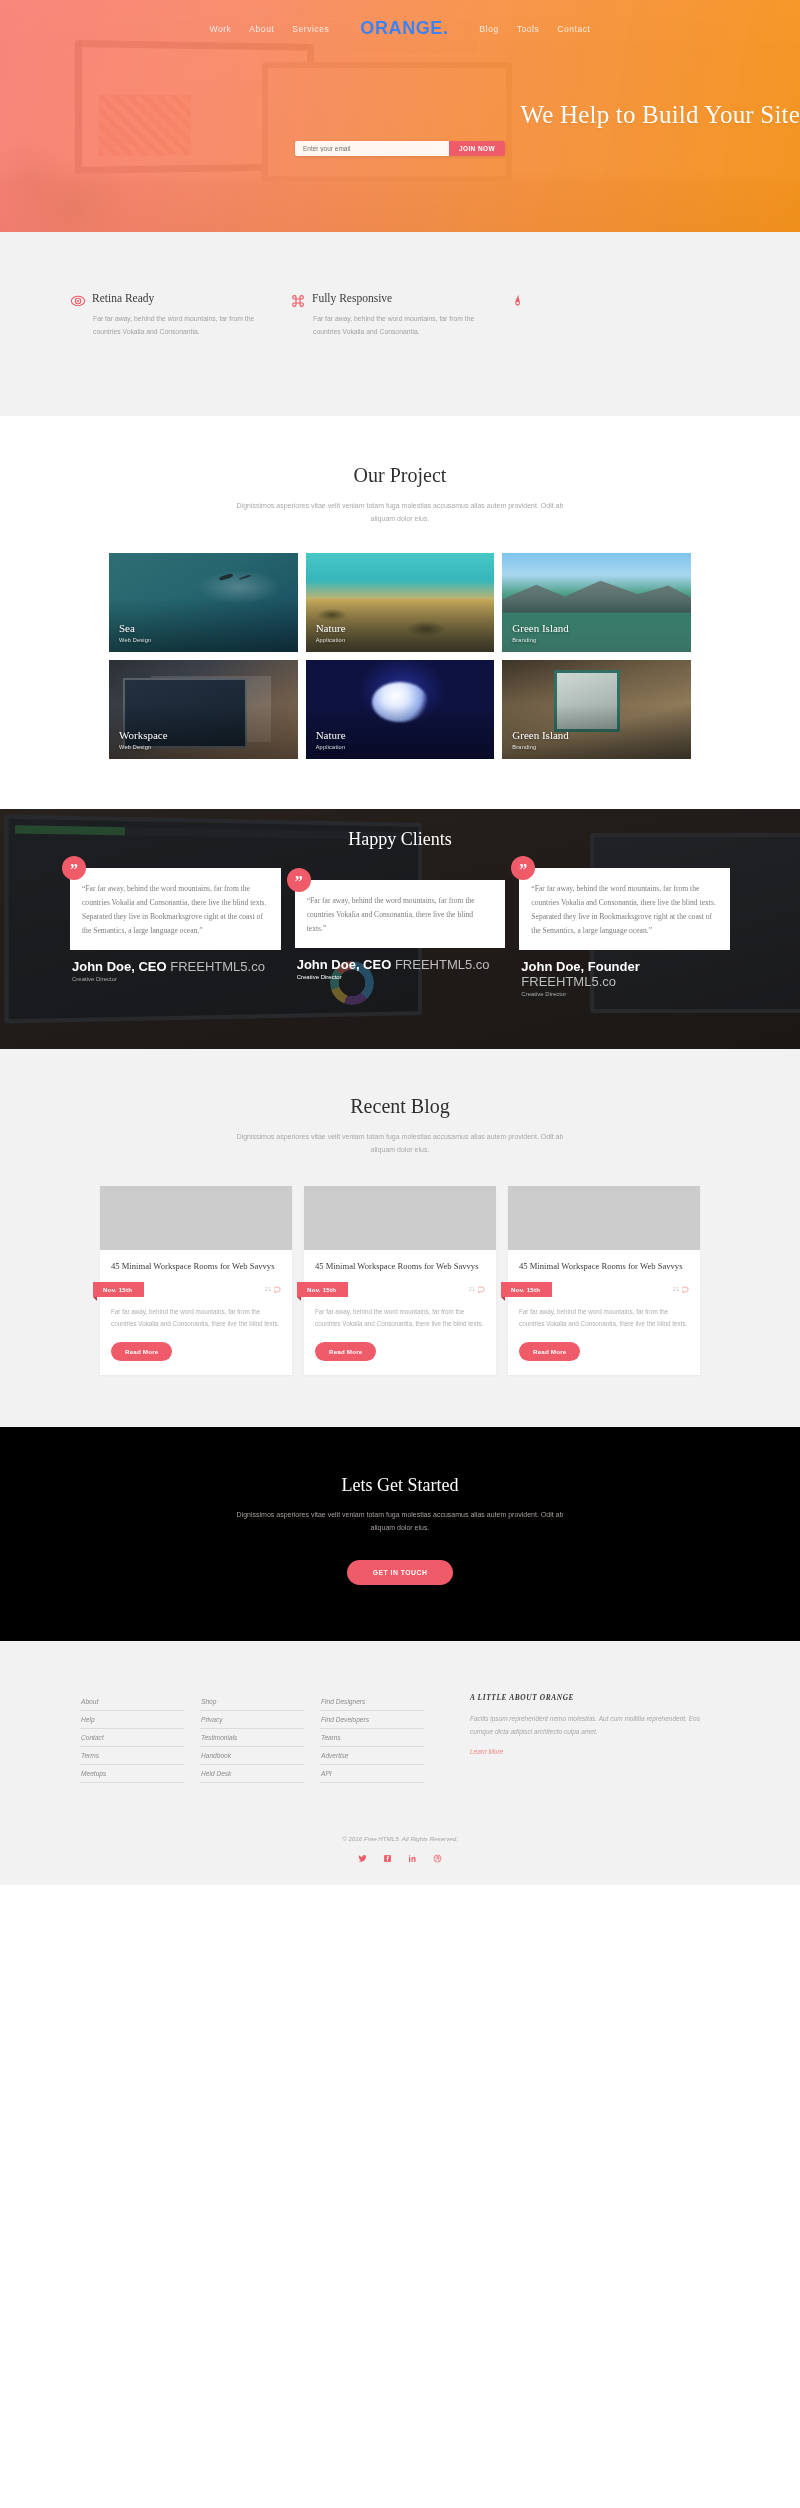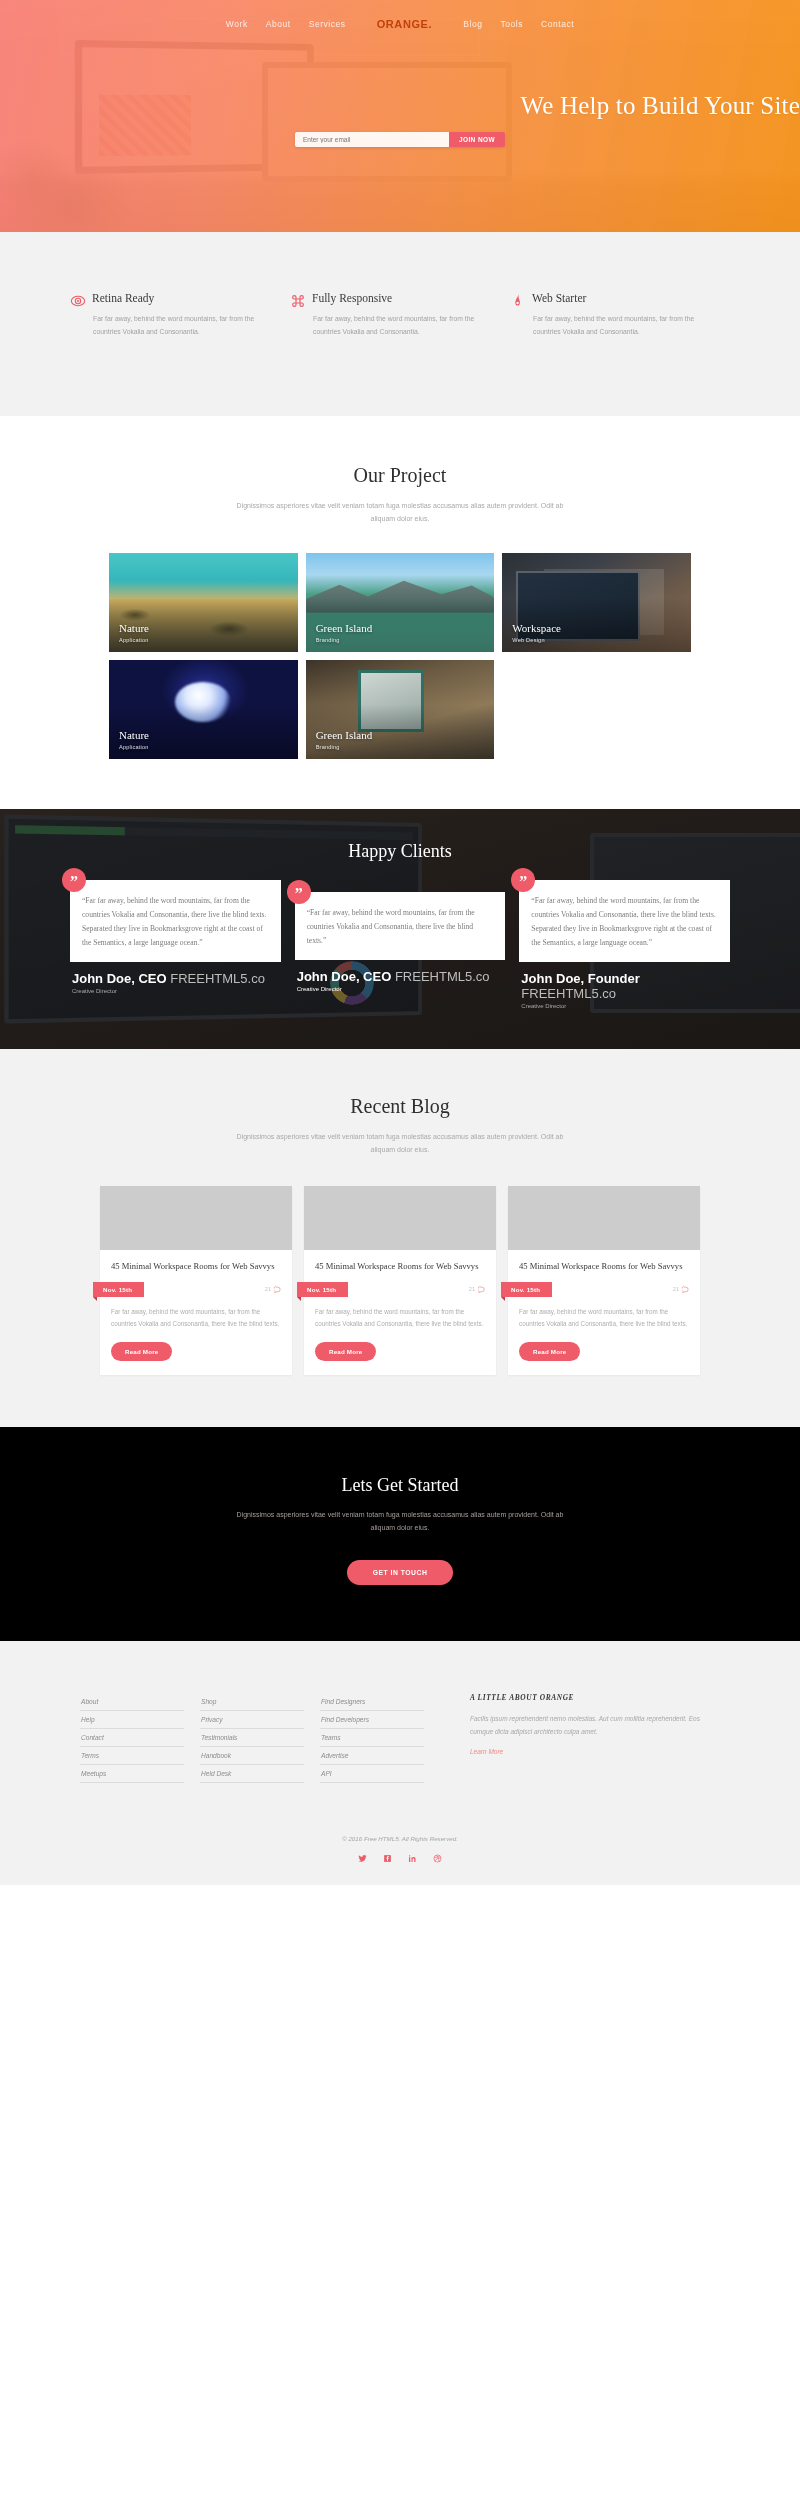--- a/index.html
+++ b/index.html
@@ -73,21 +73,21 @@
   }
   .nav a{
     color:rgba(255,255,255,.82);
     text-decoration:none;
     font-size:8.5px;
     letter-spacing:.55px;
     padding:0 9px;
     white-space:nowrap;
   }
   .nav .brand{
-    color:#c2410c;font-weight:bold;font-size:11px;letter-spacing:.6px;
+    color:#3b82f6;font-weight:bold;font-size:18px;letter-spacing:.6px;
     padding:0 22px;
   }
   .hero-title{
     text-align:right;color:#fff;
     font-size:25px;line-height:1;
     font-weight:normal;
     margin-top:63px;
     letter-spacing:.2px;
     text-shadow:0 1px 2px rgba(0,0,0,.08);
   }
@@ -239,21 +239,21 @@
     border:4px solid #39414a;border-radius:3px;
   }
   .clients-photo .donut{
     position:absolute;left:330px;top:152px;width:44px;height:44px;border-radius:50%;
     background:conic-gradient(#3a9ad9 0 38%, #7b4fa8 38% 56%, #e8c34a 56% 70%, #4ab0a6 70% 86%, #e06c64 86% 100%);
     -webkit-mask:radial-gradient(circle, transparent 42%, #000 43%);
             mask:radial-gradient(circle, transparent 42%, #000 43%);
     opacity:.92;
   }
   .clients-tint{position:absolute;inset:0;background:rgba(26,22,20,.55);}
-  .clients-inner{position:relative;z-index:3;padding-top:32px;}
+  .clients-inner{position:relative;z-index:3;padding-top:20px;}
   .clients-title{
     font-family:"Liberation Serif",serif;
     text-align:center;color:#fff;font-size:18px;font-weight:normal;
     margin-bottom:18px;
   }
   .t-row{
     width:660px;margin:0 auto;display:flex;gap:14px;align-items:flex-start;
   }
   .t-col{flex:1;}
   .t-card{
@@ -423,36 +423,40 @@
         </div>
       </div>
 
       <div class="feat">
         <div class="feat-icon">
           <svg width="16" height="16" viewBox="0 0 24 24" fill="currentColor">
             <path d="M13 2c-1 3-2.6 5.2-3.6 7.2-1.2 2.4-1.6 4.4-1.4 6.1.2 2 1.6 3.6 3.4 3.6s3.2-1.6 3.4-3.6c.2-2.2-.6-5-1.6-7.5-.4-1-.4-1-.2-5.8z"></path>
             <circle cx="11.4" cy="15" r="1.8" fill="#fff"></circle>
           </svg>
         </div>
-        <div class="feat-body">
-          <h3 class="feat-title">Web Starter</h3>
-          <p class="feat-text">Far far away, behind the word mountains, far from the countries Vokalia and Consonantia.</p>
-        </div>
       </div>
 
     </div>
   </section>
 
   <section class="projects">
     <div class="sec-head">
       <h2 class="sec-title">Our Project</h2>
       <p class="sec-sub">Dignissimos asperiores vitae velit veniam totam fuga molestias accusamus alias autem provident. Odit ab aliquam dolor eius.</p>
     </div>
     <div class="proj-grid">
 
+      <a href="#" class="proj">
+        <span class="ph ph-sea"></span>
+        <span class="shade"></span>
+        <span class="cap">
+          <h3>Sea</h3>
+          <span>Web Design</span>
+        </span>
+      </a>
 
       <a href="#" class="proj">
         <span class="ph ph-nature1"></span>
         <span class="shade"></span>
         <span class="cap">
           <h3>Nature</h3>
           <span>Application</span>
         </span>
       </a>
 

